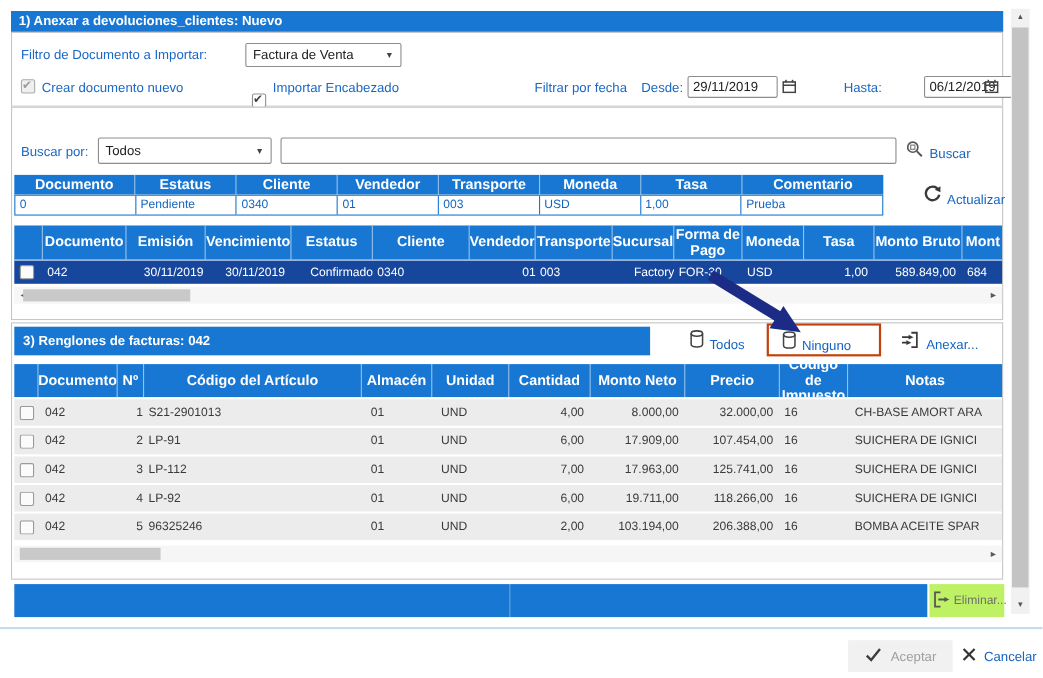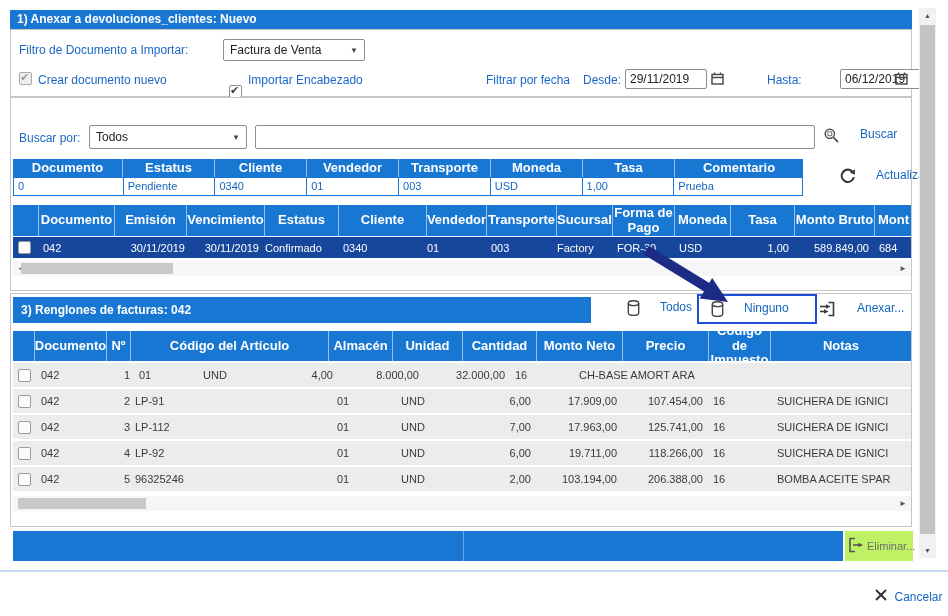--- a/index.html
+++ b/index.html
@@ -33,30 +33,30 @@
   .t1row .tc { border-right:1px solid #1877d2; padding:2px 4px; overflow:hidden; white-space:nowrap; }
   .t1row .tc:last-child { border-right:none; }
 
   .t2row { display:flex; align-items:center; background:#17479d; color:#fff; font-size:11px; height:21px; overflow:hidden; }
   .t3row { display:flex; align-items:center; height:24px; background:#ececec; margin-bottom:2px;
            font-size:11px; color:#3a3a3a; overflow:hidden; }
   .tc { overflow:hidden; white-space:nowrap; }
   .al { text-align:left; padding-left:4px; }
   .al6 { text-align:left; padding-left:6px; }
   .ar { text-align:right; padding-right:6px; }
-  .ac { text-align:left; }
+  .ac { text-align:right; }
 
   .hscroll { position:absolute; height:15px; background:#f6f6f6; }
   .hscroll .harr { position:absolute; top:3px; font-size:8px; color:#5a5a5a; line-height:9px; }
   .hscroll .thumb { position:absolute; top:2px; height:11px; background:#c9c9c9; }
   .vscroll { position:absolute; background:#f1f1f1; }
   .vscroll .varr { position:absolute; left:0; width:100%; text-align:center; font-size:7px; color:#555; }
   .vscroll .thumb { position:absolute; left:1px; width:15px; background:#c3c3c3; }
 
-  .iconbtn { display:flex; align-items:flex-start; gap:20px; cursor:default; }
+  .iconbtn { display:flex; align-items:flex-end; gap:5px; cursor:default; }
   .btn-gray { background:#f1f1f1; display:flex; align-items:center; justify-content:center; gap:8px; }
 </style>
 </head>
 <body>
 
 <div id="stage">
 
   <div class="abs bluebar" style="left:10px;top:10px;width:902px;height:19px;line-height:19px;padding-left:7px;">
     <span>1) Anexar a devoluciones_clientes: Nuevo</span>
   </div>
@@ -205,21 +205,21 @@
     <div class="abs iconbtn" style="left:616px;top:6px;">
       <span>
         <svg width="13" height="17" viewBox="0 0 13 17">
             <ellipse cx="6.5" cy="3.2" rx="5.2" ry="2.4" fill="none" stroke="#444" stroke-width="1.4"></ellipse>
             <path d="M1.3 3.2 V 13 A 5.2 2.4 0 0 0 11.7 13 V 3.2" fill="none" stroke="#444" stroke-width="1.4"></path>
           </svg>
       </span>
       <span class="link">Todos</span>
     </div>
 
-    <div class="abs" style="left:686px;top:0px;width:120px;height:30px;border:2px solid #1d4ed8;background:#fff;">
+    <div class="abs" style="left:686px;top:0px;width:104px;height:30px;border:2px solid #c2410c;background:#fff;">
       <div class="iconbtn" style="margin:5px 0 0 12px;">
         <span>
           <svg width="13" height="17" viewBox="0 0 13 17">
               <ellipse cx="6.5" cy="3.2" rx="5.2" ry="2.4" fill="none" stroke="#444" stroke-width="1.4"></ellipse>
               <path d="M1.3 3.2 V 13 A 5.2 2.4 0 0 0 11.7 13 V 3.2" fill="none" stroke="#444" stroke-width="1.4"></path>
             </svg>
         </span>
         <span class="link">Ninguno</span>
       </div>
     </div>
@@ -253,20 +253,21 @@
       </div>
 
       <div style="margin-top:2px;">
 
         <div class="t3row">
           <div class="tc ac" style="width:22px;">
               <div class="cb-small" style="margin-left:5px;"></div>
             </div>
           <div class="tc al6" style="width:72px;">042</div>
           <div class="tc ar" style="width:24px;padding-right:1px;">1</div>
+          <div class="tc al" style="width:198px;">S21-2901013</div>
           <div class="tc al" style="width:64px;padding-left:8px;">01</div>
           <div class="tc al" style="width:70px;padding-left:8px;">UND</div>
           <div class="tc ar" style="width:74px;">4,00</div>
           <div class="tc ar" style="width:86px;">8.000,00</div>
           <div class="tc ar" style="width:86px;">32.000,00</div>
           <div class="tc al" style="width:62px;">16</div>
           <div class="tc al6" style="width:140px;">CH-BASE AMORT ARA</div>
         </div>
 
         <div class="t3row">
@@ -357,20 +358,28 @@
   </div>
 
   <div class="vscroll" style="left:919px;top:8px;width:17px;height:550px;">
     <span class="varr" style="top:4px;">▲</span>
     <div class="thumb" style="top:17px;height:509px;"></div>
     <span class="varr" style="bottom:4px;">▼</span>
   </div>
 
   <div class="abs" style="left:0;top:570px;width:948px;height:2px;background:#c7daf0;"></div>
 
+  <div class="abs btn-gray" style="left:771px;top:582px;width:95px;height:29px;">
+    <span>
+      <svg width="16" height="14" viewBox="0 0 16 14">
+          <polyline points="2,8 6,12 14,2" fill="none" stroke="#3d3d3d" stroke-width="2.2"></polyline>
+        </svg>
+    </span>
+    <span style="color:#9e9e9e;">Aceptar</span>
+  </div>
   <div class="abs" style="left:869px;top:582px;width:79px;height:29px;display:flex;align-items:center;justify-content:center;gap:6px;background:#fff;">
     <span>
       <svg width="14" height="14" viewBox="0 0 14 14">
           <line x1="2" y1="2" x2="12" y2="12" stroke="#333" stroke-width="2"></line>
           <line x1="12" y1="2" x2="2" y2="12" stroke="#333" stroke-width="2"></line>
         </svg>
     </span>
     <span class="link">Cancelar</span>
   </div>
 

